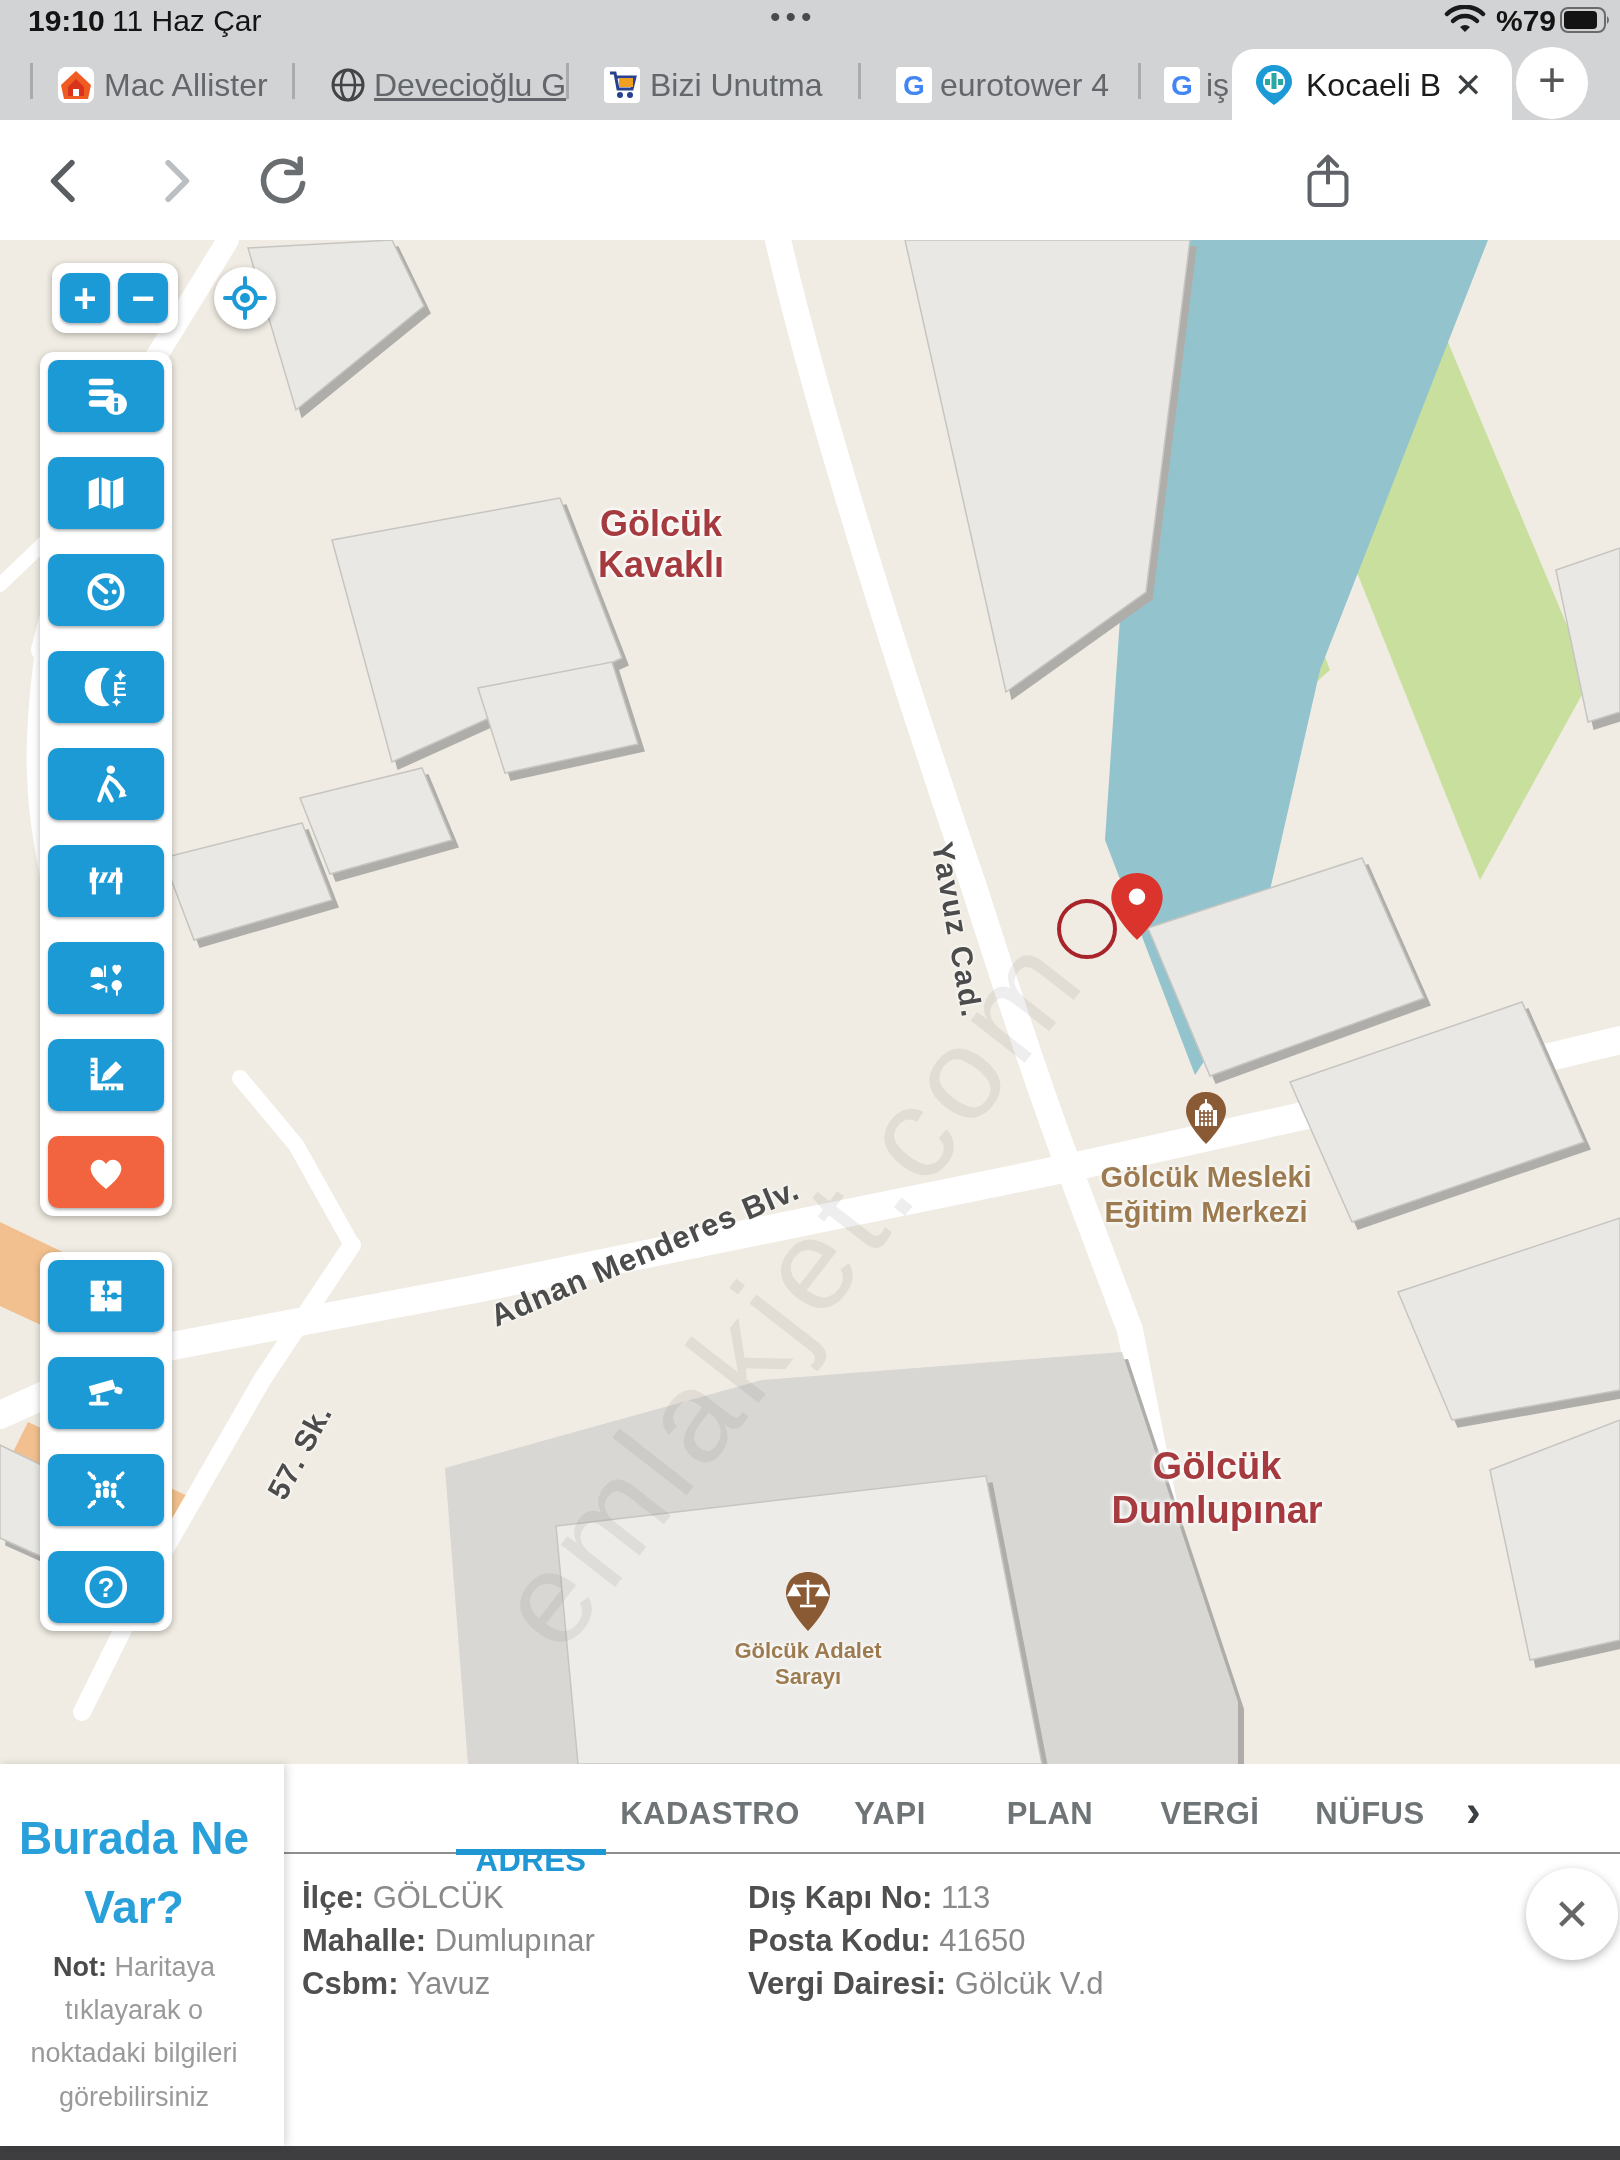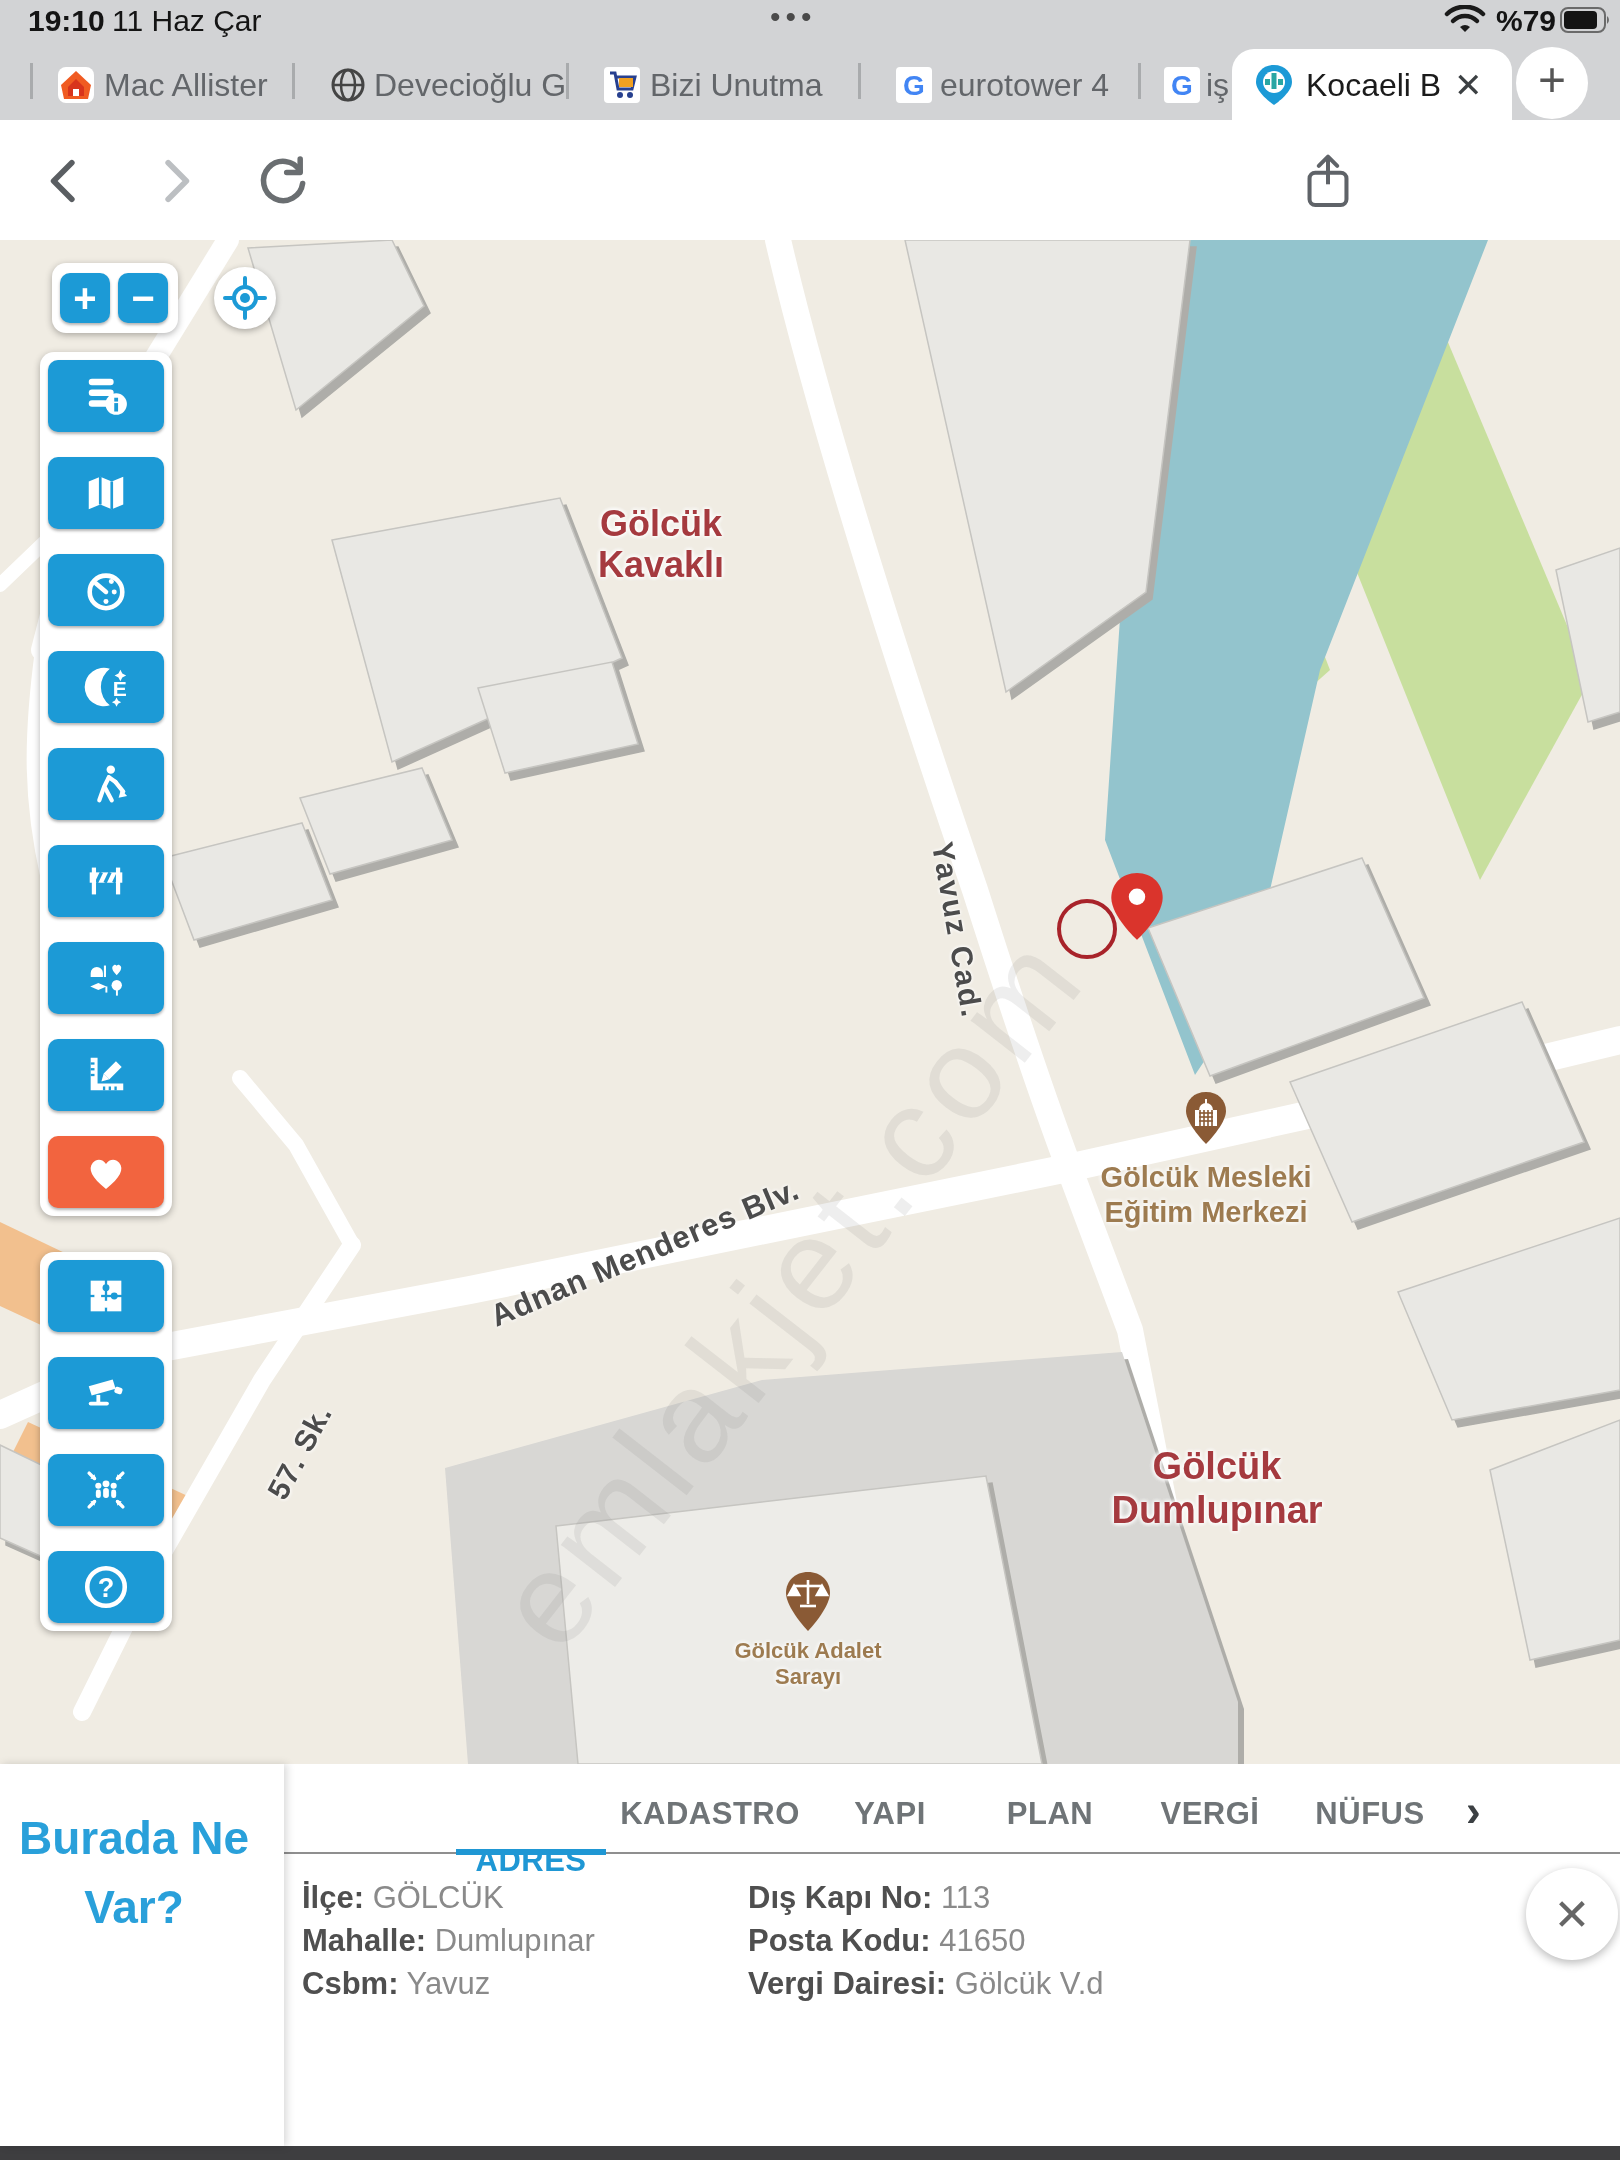--- a/index.html
+++ b/index.html
@@ -104,21 +104,21 @@
     </span>
     <span class="abs tablabel" style="left:104px;">Mac Allister</span>
     <span class="abs tabsep" style="left:292px;"></span>
     <span class="abs favicon" style="left:328px;">
       <svg width="40" height="40" viewBox="0 0 40 40">
           <circle cx="20" cy="20" r="15" fill="none" stroke="#444" stroke-width="3"></circle>
           <ellipse cx="20" cy="20" rx="7" ry="15" fill="none" stroke="#444" stroke-width="2.5"></ellipse>
           <line x1="5" y1="20" x2="35" y2="20" stroke="#444" stroke-width="2.5"></line>
         </svg>
     </span>
-    <span class="abs tablabel" style="left:374px;">Devecioğlu G</span>
+    <span class="abs tablabel" style="left:374px;text-decoration:underline;">Devecioğlu G</span>
     <span class="abs tabsep" style="left:566px;"></span>
     <span class="abs favicon" style="left:602px;">
       <svg width="40" height="40" viewBox="0 0 40 40">
           <rect x="2" y="2" width="36" height="36" rx="4" fill="#fff"></rect>
           <path d="M8 8 L13 8 L16 24 L30 24 L33 12 L14 12" fill="none" stroke="#27408f" stroke-width="3"></path>
           <rect x="17" y="13" width="14" height="9" fill="#f0a020"></rect>
           <circle cx="18" cy="30" r="3" fill="#27408f"></circle>
           <circle cx="28" cy="30" r="3" fill="#27408f"></circle>
         </svg>
     </span>
@@ -488,20 +488,23 @@
     
     
 
     
     
   </div>
 
   <div id="panel" class="abs">
     <div id="leftcard" class="abs">
       <div id="paneltitle" class="abs">Burada Ne Var?</div>
+      <div id="panelnote" class="abs">
+        <b>Not:</b><span> Haritaya tıklayarak o noktadaki bilgileri görebilirsiniz</span>
+      </div>
     </div>
 
     <span class="abs ptab active" style="left:531px;margin-top:47px;">ADRES</span>
     <span class="abs ptab" style="left:710px;">KADASTRO</span>
     <span class="abs ptab" style="left:890px;">YAPI</span>
     <span class="abs ptab" style="left:1050px;">PLAN</span>
     <span class="abs ptab" style="left:1210px;">VERGİ</span>
     <span class="abs ptab" style="left:1370px;">NÜFUS</span>
     <span class="abs" style="left:1466px;top:22px;font-size:44px;color:#3c4043;font-weight:600;">›</span>
     <div id="tabdivider" class="abs"></div>

